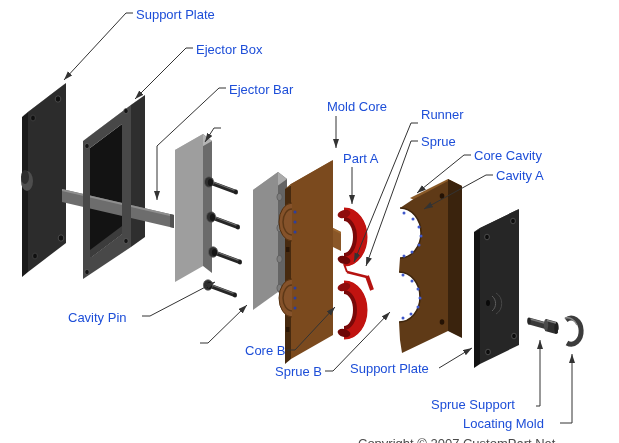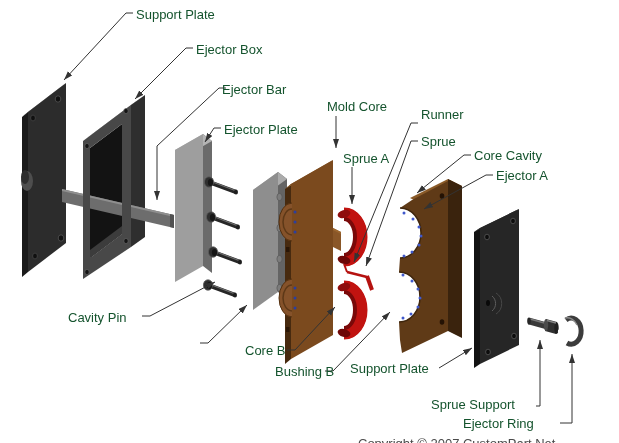--- a/index.html
+++ b/index.html
@@ -1,19 +1,19 @@
 <!DOCTYPE html>
 <html><head>
 <meta charset="utf-8">
 <style>
   html,body{margin:0;padding:0;background:#ffffff;}
   .stage{position:relative;width:619px;height:443px;background:#ffffff;overflow:hidden;
          font-family:"Liberation Sans",sans-serif;}
   .stage svg{position:absolute;left:0;top:0;}
-  .lbl{position:absolute;font:13px/15px "Liberation Sans",sans-serif;color:#14532d;white-space:nowrap;}
+  .lbl{position:absolute;font:13px/15px "Liberation Sans",sans-serif;color:#1d4ed8;white-space:nowrap;}
   .copyright{color:#4a4a4a;}
 </style>
 </head>
 <body>
 
 <div class="stage">
 
 <svg width="619" height="443" viewBox="0 0 619 443">
   <defs>
     <marker id="arw" markerUnits="userSpaceOnUse" markerWidth="10" markerHeight="8" refX="9" refY="3" orient="auto">
@@ -213,28 +213,27 @@
     <path d="M287,350 L295,350 L335,307" marker-end="url(#arw)"></path>
     <path d="M325,371 L333,371 L390,312" marker-end="url(#arw)"></path>
     <path d="M439,368 L472,348" marker-end="url(#arw)"></path>
     <path d="M536,406 L540,406 L540,340" marker-end="url(#arw)"></path>
     <path d="M560,423 L572,423 L572,354" marker-end="url(#arw)"></path>
   </g>
 </svg>
 
   <div class="lbl" style="left:136px;top:7px">Support Plate</div>
   <div class="lbl" style="left:196px;top:42px">Ejector Box</div>
-  <div class="lbl" style="left:222px;top:82px">Ejector Bar</div>
-  <div class="lbl" style="left:224px;top:122px">Ejector Plate</div>
+  <div class="lbl" style="left:229px;top:82px">Ejector Bar</div>
   <div class="lbl" style="left:327px;top:99px">Mold Core</div>
-  <div class="lbl" style="left:343px;top:151px">Sprue A</div>
+  <div class="lbl" style="left:343px;top:151px">Part A</div>
   <div class="lbl" style="left:421px;top:107px">Runner</div>
   <div class="lbl" style="left:421px;top:134px">Sprue</div>
   <div class="lbl" style="left:474px;top:148px">Core Cavity</div>
-  <div class="lbl" style="left:496px;top:168px">Ejector A</div>
+  <div class="lbl" style="left:496px;top:168px">Cavity A</div>
   <div class="lbl" style="left:68px;top:310px">Cavity Pin</div>
   <div class="lbl" style="left:245px;top:343px">Core B</div>
-  <div class="lbl" style="left:275px;top:364px">Bushing B</div>
+  <div class="lbl" style="left:275px;top:364px">Sprue B</div>
   <div class="lbl" style="left:350px;top:361px">Support Plate</div>
   <div class="lbl" style="left:431px;top:397px">Sprue Support</div>
-  <div class="lbl" style="left:463px;top:416px">Ejector Ring</div>
+  <div class="lbl" style="left:463px;top:416px">Locating Mold</div>
   <div class="lbl copyright" style="left:358px;top:436px">Copyright © 2007 CustomPart.Net</div>
 </div>
 
 </body></html>

